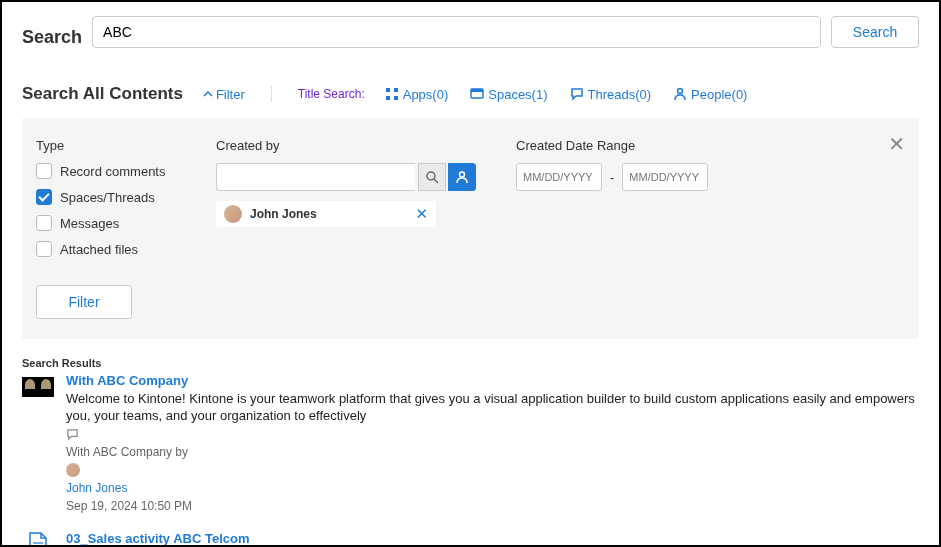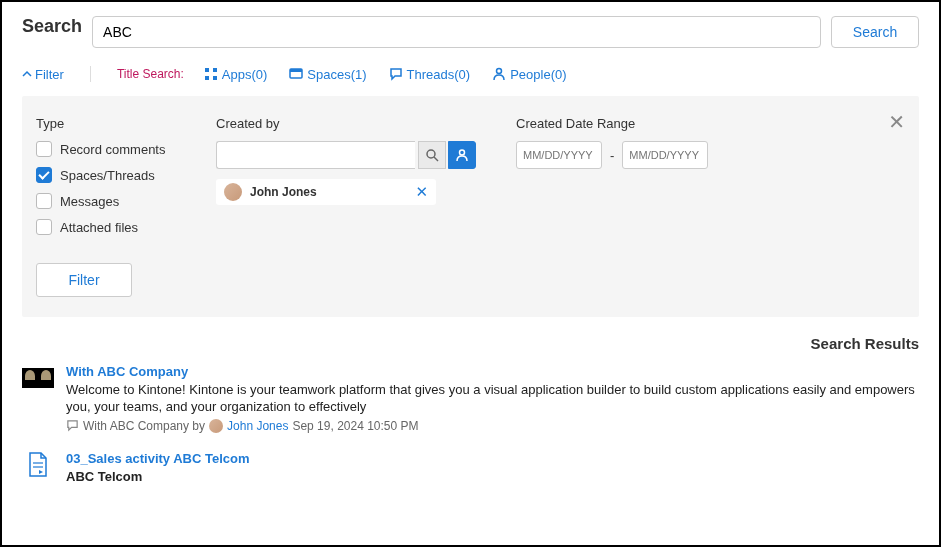--- a/index.html
+++ b/index.html
@@ -1,26 +1,26 @@
 <!DOCTYPE html>
 <html><head>
 <meta charset="utf-8">
 <style>
 * { box-sizing: border-box; margin: 0; padding: 0; }
 body { font-family: Arial, Helvetica, sans-serif; font-size: 13px; color: #333; background: #fff; border: 2px solid #000; width: 941px; height: 547px; overflow: hidden; }
 .container { padding: 14px 20px 0 20px; }
-.search-row { display: flex; align-items: flex-start; gap: 10px; margin-bottom: 18px; }
+.search-row { display: flex; align-items: flex-end; gap: 10px; margin-bottom: 36px; }
 .search-label { font-size: 18px; font-weight: bold; }
 .search-input { flex: 1; height: 32px; border: 1px solid #ccc; border-radius: 4px; padding: 0 10px; font-size: 14px; }
 .search-btn { width: 88px; height: 32px; border: 1px solid #ccc; border-radius: 4px; background: #fff; color: #1f7bd6; font-size: 14px; cursor: pointer; }
 .subhead-row { display: flex; align-items: center; gap: 20px; margin-bottom: 14px; }
 .subhead-title { font-size: 17px; font-weight: bold; }
 .filter-toggle { color: #1f7bd6; font-size: 13px; cursor: pointer; display: flex; align-items: center; gap: 3px; }
 .divider-v { width: 1px; height: 16px; background: #ddd; margin: 0 6px; }
-.title-search-label { color: #be185d; font-size: 12px; }
+.title-search-label { color: #6d28d9; font-size: 12px; }
 .tabs { display: flex; gap: 22px; align-items: center; }
 .tab { color: #1f7bd6; font-size: 13px; cursor: pointer; display: flex; align-items: center; gap: 4px; }
 .tab svg { width: 14px; height: 14px; }
 .filter-panel { background: #f5f5f5; border-radius: 2px; padding: 20px 20px 20px 14px; position: relative; margin-bottom: 18px; }
 .filter-cols { display: flex; gap: 40px; }
 .col-type { width: 140px; }
 .col-created { width: 260px; }
 .col-date { }
 .col-label { font-size: 13px; color: #333; margin-bottom: 10px; display: block; }
 .checkrow { display: flex; align-items: center; gap: 8px; margin-bottom: 10px; cursor: pointer; }
@@ -33,47 +33,48 @@
 .mag-btn { background: #eaeaea; }
 .user-btn { background: #1f7bd6; border-color: #1f7bd6; border-radius: 0 3px 3px 0; margin-left: -1px; }
 .user-chip { display: flex; align-items: center; gap: 8px; margin-top: 10px; background: #fff; border-radius: 3px; padding: 4px 8px; width: 220px; justify-content: space-between; }
 .user-chip-left { display: flex; align-items: center; gap: 8px; }
 .user-chip .chip-name { font-weight: bold; font-size: 12px; }
 .chip-x { color: #1f7bd6; cursor: pointer; font-size: 15px; }
 .date-inputs { display: flex; align-items: center; gap: 8px; }
 .date-input { width: 86px; height: 28px; border: 1px solid #ccc; text-align: left; padding: 0 6px; font-size: 11px; color: #999; background: #fff; border-radius: 3px; }
 .close-filter { position: absolute; top: 14px; right: 14px; font-size: 20px; color: #888; cursor: pointer; }
 .filter-apply { margin-top: 18px; width: 96px; height: 34px; border: 1px solid #ccc; background: #fff; color: #1f7bd6; border-radius: 3px; cursor: pointer; font-size: 14px; }
-.results-title { font-size: 15px; font-weight: bold; margin-bottom: 12px; text-align: right; }
+.results-title { font-size: 11px; font-weight: bold; margin-bottom: 4px; }
 .result { display: flex; gap: 12px; margin-bottom: 18px; }
 .result-icon { width: 32px; height: 24px; flex-shrink: 0; margin-top: 2px; display: flex; align-items: center; justify-content: center; }
 .result-body { flex: 1; }
 .result-title { color: #1f7bd6; font-weight: bold; font-size: 13px; margin-bottom: 3px; cursor: pointer; display: inline-block; }
 .result-body-text { font-size: 13px; color: #222; margin-bottom: 3px; line-height: 1.3; }
-.result-meta { font-size: 12px; color: #666; display: flex; gap: 4px; flex-wrap: wrap; }
+.result-meta { font-size: 12px; color: #666; display: flex; gap: 4px; flex-wrap: wrap; flex-direction: column; }
 .result-meta .author { color: #1f7bd6; }
 .avatar-sm { width: 14px; height: 14px; border-radius: 50%; background: linear-gradient(135deg,#d8b49a,#c89a7a); display: inline-block; }
 .avatar-md { width: 18px; height: 18px; border-radius: 50%; background: linear-gradient(135deg,#d8b49a,#c89a7a); display: inline-block; }
 .thumb { width: 32px; height: 20px; background: #000; position: relative; }
 .thumb::before { content:""; position:absolute; top:2px; left:3px; width:10px; height:10px; background:#a97; border-radius:50% 50% 0 0/60% 60% 0 0; }
 .thumb::after { content:""; position:absolute; top:2px; right:3px; width:10px; height:10px; background:#a97; border-radius:50% 50% 0 0/60% 60% 0 0; }
 .docicon { width: 22px; height: 26px; }
 </style>
 </head>
 <body>
 
 <div class="container">
 
   <div class="search-row">
     <span class="search-label">Search</span>
     <input class="search-input" value="ABC" style="">
     <button class="search-btn">Search</button>
   </div>
 
   <div class="subhead-row">
+    <span class="subhead-title">Search All Contents</span>
     <span class="filter-toggle">
       <svg width="10" height="10" viewBox="0 0 10 10">
           <path d="M1 7 L5 3 L9 7" stroke="#1f7bd6" stroke-width="1.5" fill="none"></path>
         </svg>
       <span>Filter</span>
     </span>
     <span class="divider-v"></span>
     <span class="title-search-label">Title Search:</span>
     <div class="tabs">
       <span class="tab">

